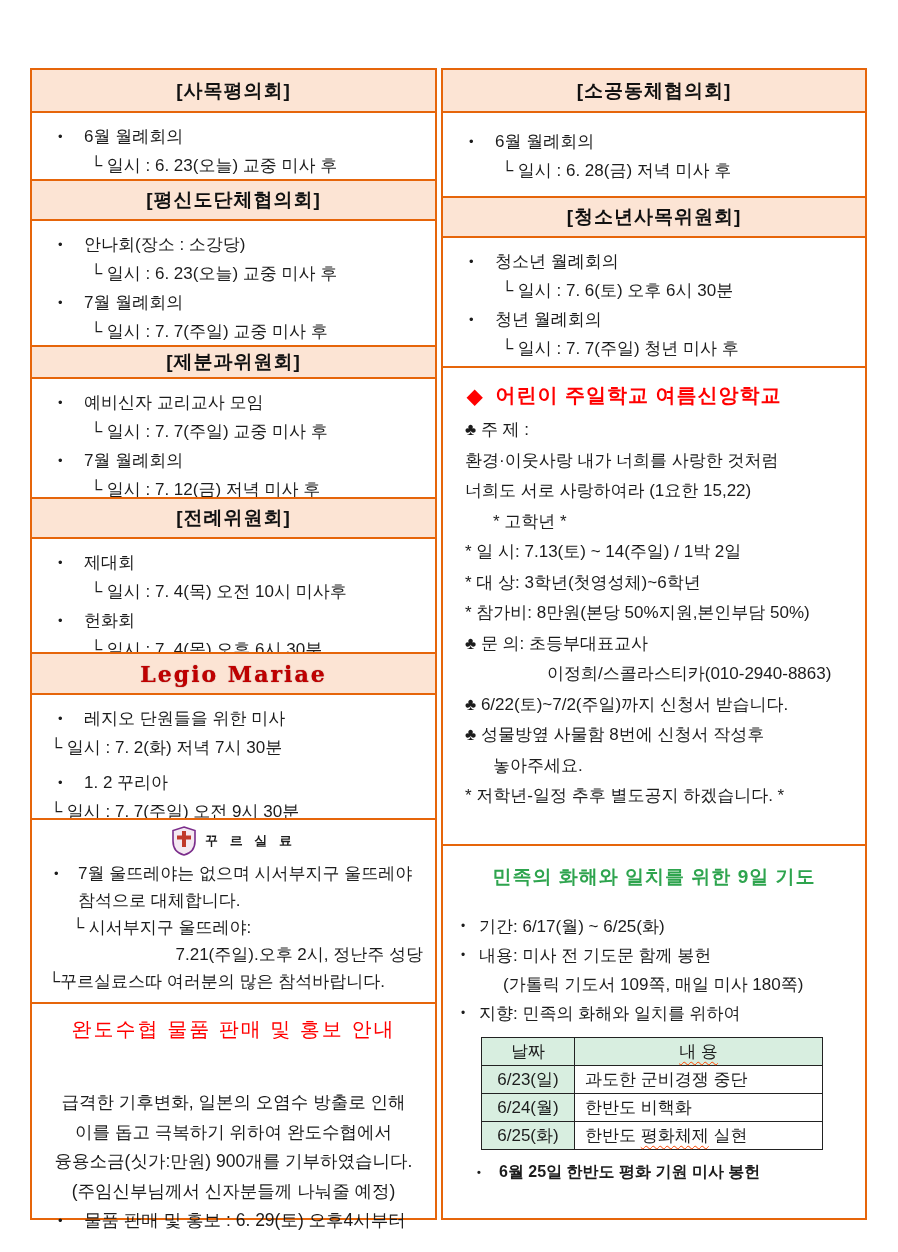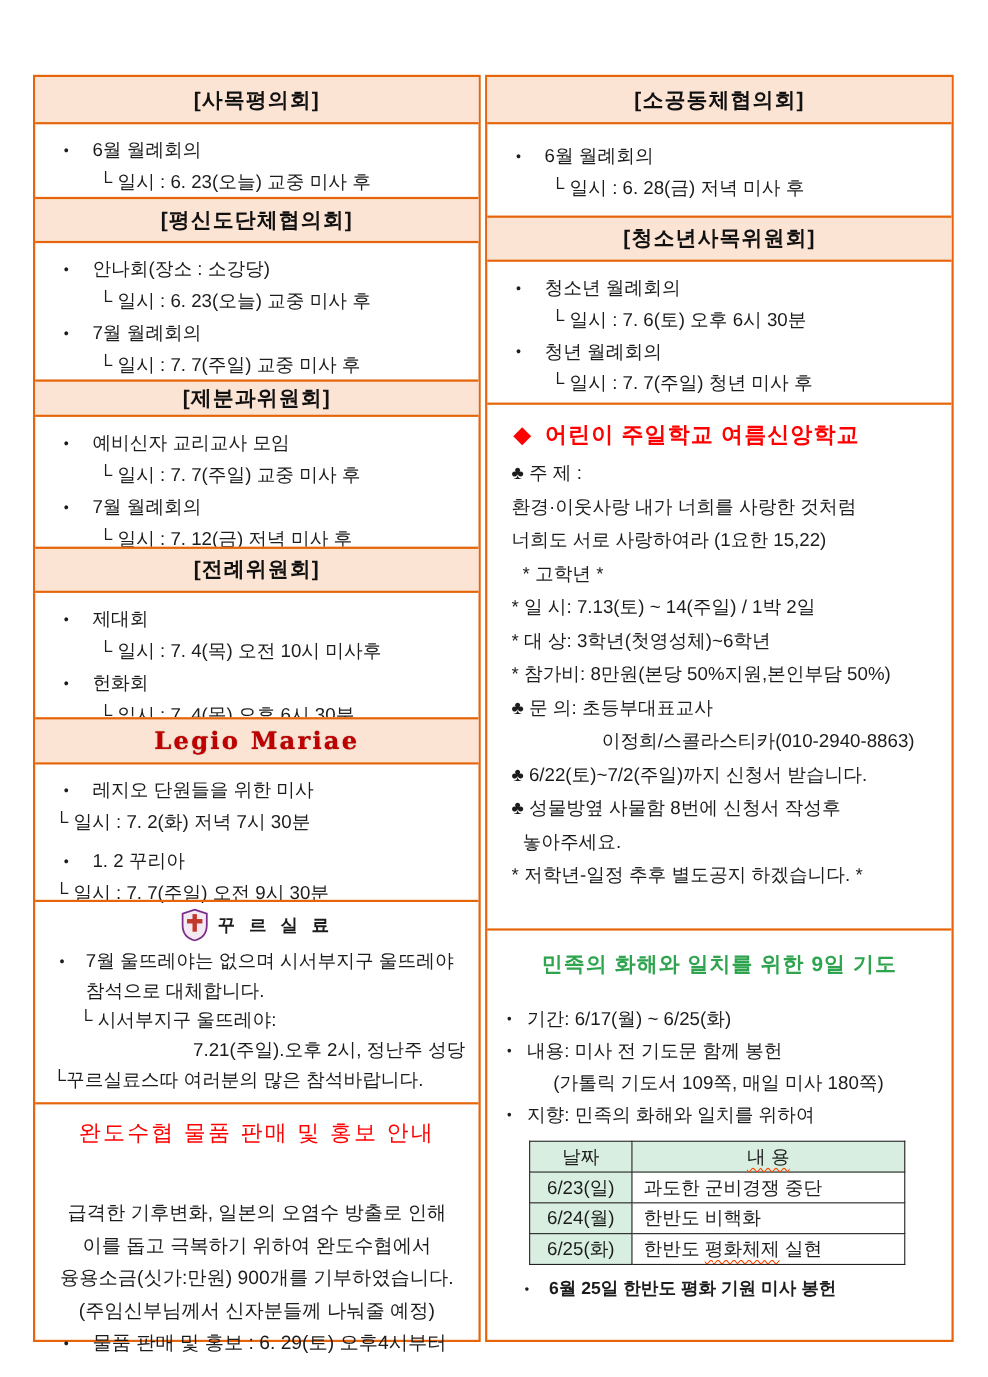--- a/index.html
+++ b/index.html
@@ -24,33 +24,33 @@
     font-family:"DejaVu Serif",serif;font-weight:bold;font-size:22px;
     color:#C00000;text-shadow:0 0 1px #7a1f1f;letter-spacing:2px;
   }
   .content{padding-top:9px;font-size:17px;line-height:29px;}
   .b{display:flex;padding-left:26px;}
   .b .bu{width:26px;flex:0 0 26px;font-size:13px;}
   .s{padding-left:58px;}
   .s-tight{padding-left:18px;}
   .gap{margin-top:6px;}
   .sec-title{
-    text-align:center;font-weight:bold;font-size:16px;letter-spacing:4px;
+    text-align:center;font-weight:bold;font-size:13px;letter-spacing:4px;
     display:flex;align-items:center;justify-content:center;gap:8px;
   }
   .red{color:#FF0000;}
   .green{color:#2EA44E;}
   .center{text-align:center;}
   .cursillo-svg{width:26px;height:30px;flex:0 0 26px;}
   
   .s3-line{padding-left:22px;font-size:17px;line-height:30.5px;}
   .s3-title{font-weight:bold;font-size:20px;letter-spacing:1px;padding-left:24px;
     display:flex;align-items:center;gap:12px;margin:14px 0 6px 0;}
   .ind-90{padding-left:104px;}
-  .ind-48{padding-left:32px;}
+  .ind-48{padding-left:50px;}
   
   .s4-title{text-align:center;font-weight:bold;font-size:19px;margin:18px 0 22px 0;letter-spacing:1px;}
   .s4-line{display:flex;padding-left:18px;font-size:17px;line-height:29px;}
   .s4-line .bu{width:18px;flex:0 0 18px;font-size:12px;}
   .s4-cont{padding-left:60px;font-size:17px;line-height:29px;}
   table.prayer{border-collapse:collapse;margin:9px 0 0 38px;width:342px;font-size:17px;}
   table.prayer th,table.prayer td{border:1.5px solid #222;height:27px;padding:0;margin-top:12px;}
   table.prayer th{background:#D8EEE0;font-weight:normal;text-align:center;}
   table.prayer td.date{width:92px;text-align:center;background:#D8EEE0;}
   table.prayer td.desc{padding-left:10px;background:#fff;}

